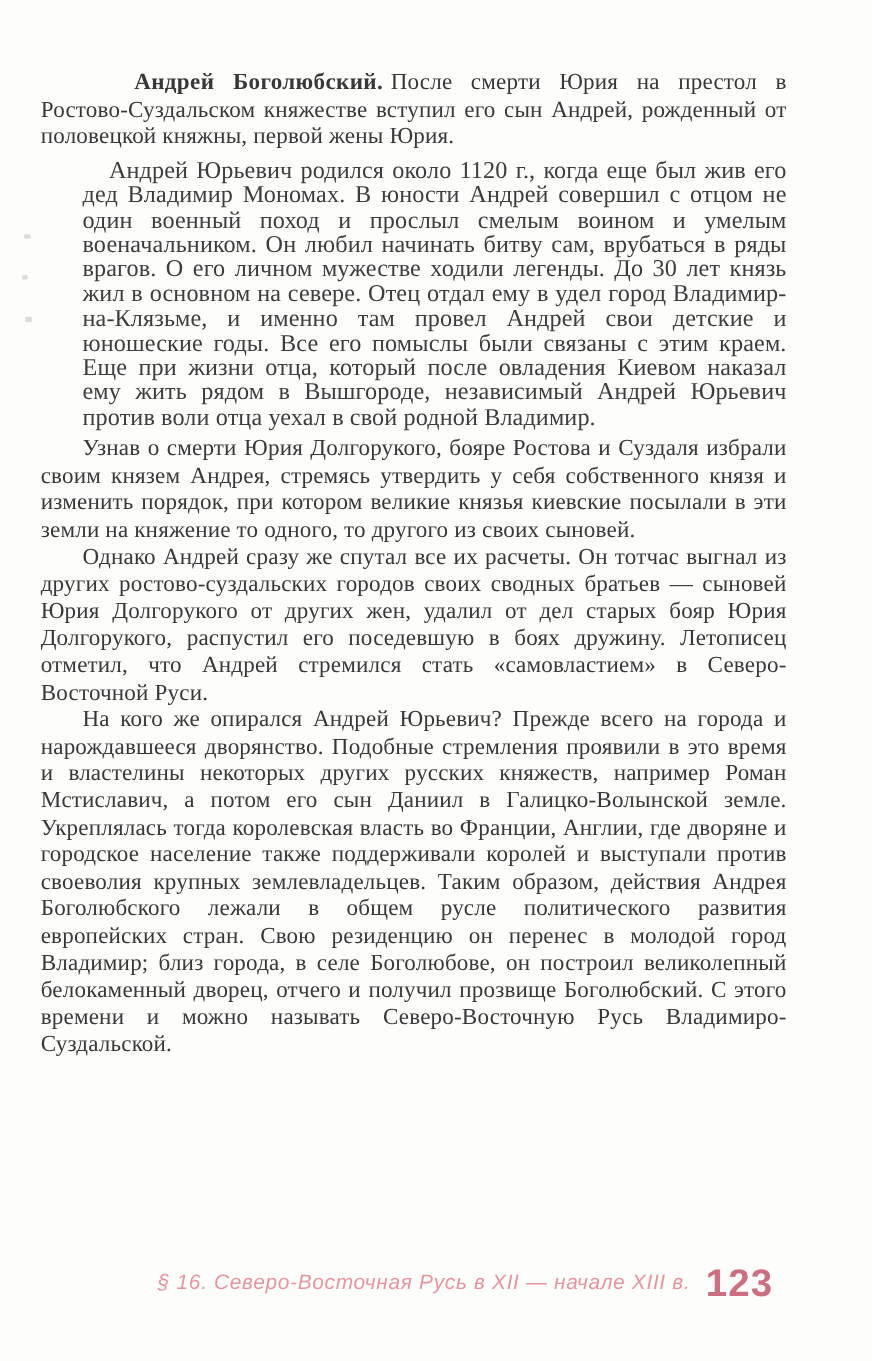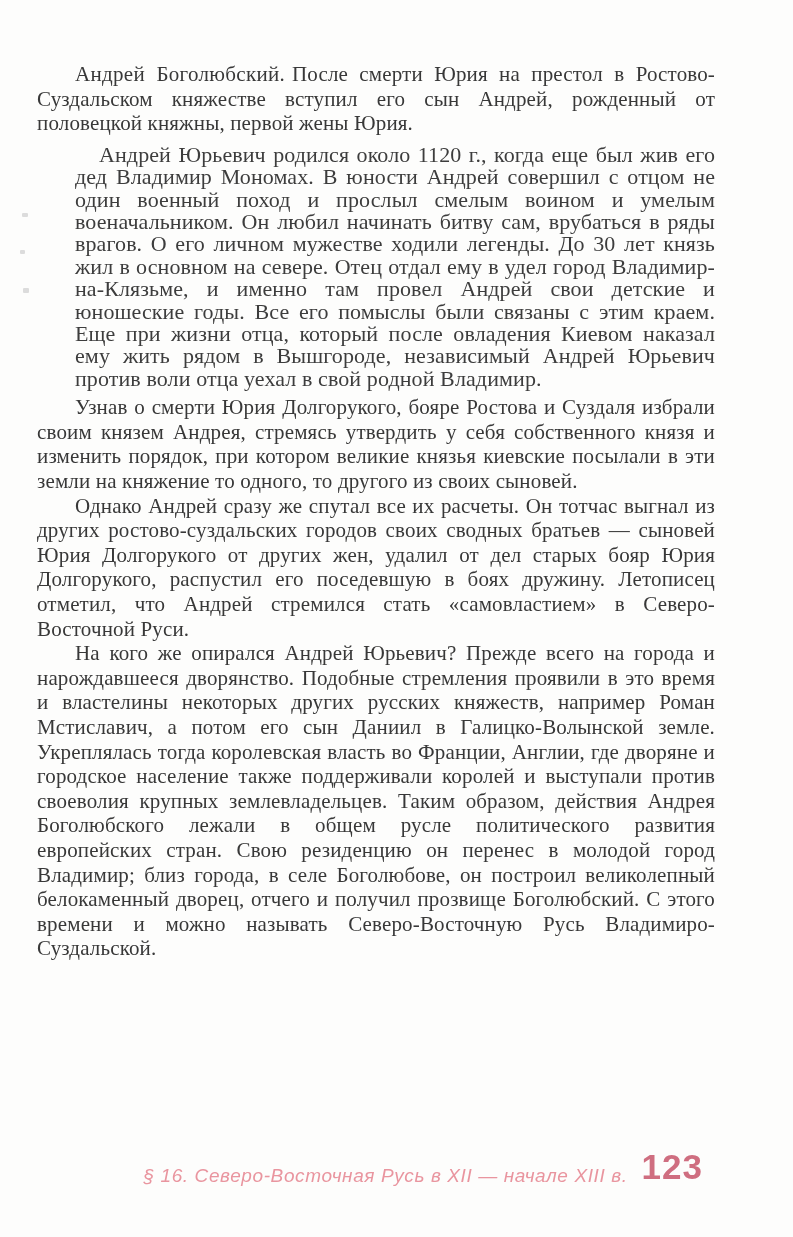--- a/index.html
+++ b/index.html
@@ -26,41 +26,42 @@
   }
   .para {
     margin: 0;
     font-size: 21px;
     line-height: 24.6px;
     letter-spacing: 0.15px;
     text-align: justify;
     text-indent: 38px;
   }
   .lead {
-    font-weight: normal;
+    font-weight: bold;
     margin-right: 0.33em;
     letter-spacing: 0.3px;
+    margin-left: 47px;
   }
   .inset {
     margin: 8px 0 5px 38px;
     font-size: 22px;
     line-height: 22.4px;
     letter-spacing: 0.1px;
     text-align: justify;
     text-indent: 24px;
     color: #3d3d3d;
   }
   .footer {
     position: absolute;
     top: 1147px;
     left: 0;
     right: 90px;
     display: flex;
     justify-content: flex-end;
-    align-items: flex-end;
+    align-items: center;
     gap: 14px;
     font-family: "Liberation Sans", "DejaVu Sans", sans-serif;
     font-style: italic;
   }
   .footer-title {
     font-size: 19px;
     letter-spacing: 0.6px;
     color: #e9959f;
   }
   .footer-page {

